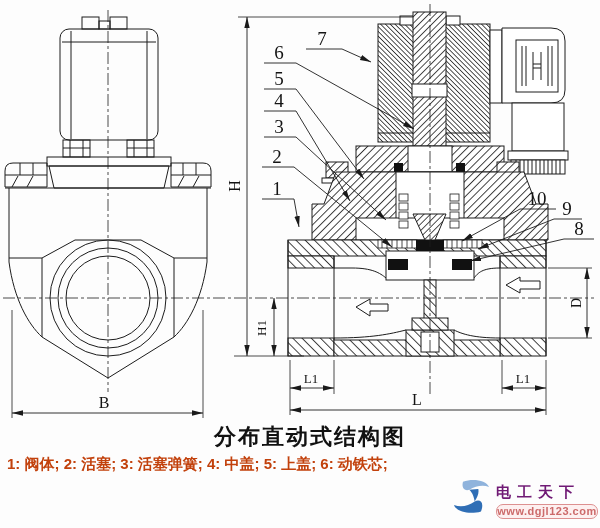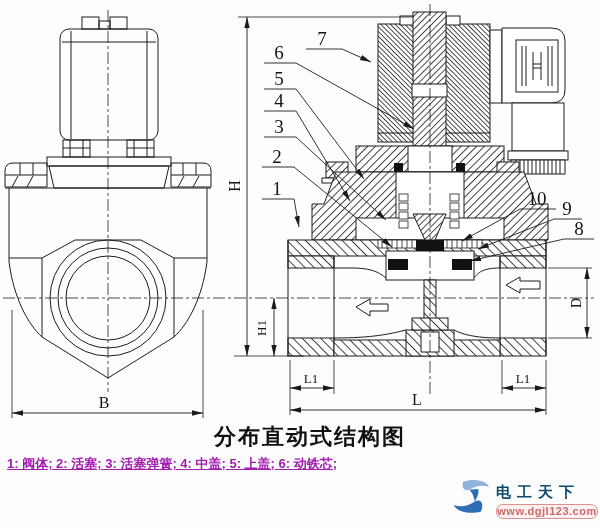--- a/index.html
+++ b/index.html
@@ -5,26 +5,26 @@
   html,body{margin:0;padding:0;background:#fff;}
   .stage{position:relative;width:600px;height:528px;background:#fdfdfd;overflow:hidden;
          font-family:"Liberation Sans",sans-serif;}
   .stage svg{position:absolute;left:0;top:0;}
   svg text{fill:#141414;stroke:none;font-family:"Liberation Serif","DejaVu Serif",serif;}
   .cl{stroke-dasharray:12 3 3 3;stroke-width:0.8;}
   .dim{stroke-width:0.9;}
   .thin{stroke-width:0.8;}
   .title{position:absolute;left:10px;top:422px;width:600px;text-align:center;
          font-size:22px;font-weight:bold;color:#111;letter-spacing:2px;}
-  .legend{position:absolute;left:7px;top:451px;width:592px;color:#a21caf;
-          font-size:13px;font-weight:bold;line-height:25px;white-space:nowrap;text-decoration:underline;}
+  .legend{position:absolute;left:7px;top:451px;width:592px;color:#c2410c;
+          font-size:15px;font-weight:bold;line-height:25px;white-space:nowrap;}
   .wm{position:absolute;left:452px;top:479px;width:146px;height:46px;}
   .wm-logo{position:absolute;left:0;top:2px;}
   .wm-brand{position:absolute;left:44px;top:4px;font-size:15px;font-weight:bold;
-            color:#0c4a6e;letter-spacing:6px;white-space:nowrap;}
+            color:#701a75;letter-spacing:6px;white-space:nowrap;}
   .wm-url{position:absolute;left:44px;top:25px;width:100px;height:13px;border:1px solid #dd9090;
           border-radius:7px;background:#fdf0f0;color:#cc6a6a;font-size:11px;font-weight:bold;
           text-align:center;line-height:13px;letter-spacing:0.5px;}
 </style>
 </head>
 <body>
 
 <div class="stage">
 
 <svg width="600" height="420" viewBox="0 0 600 420">

